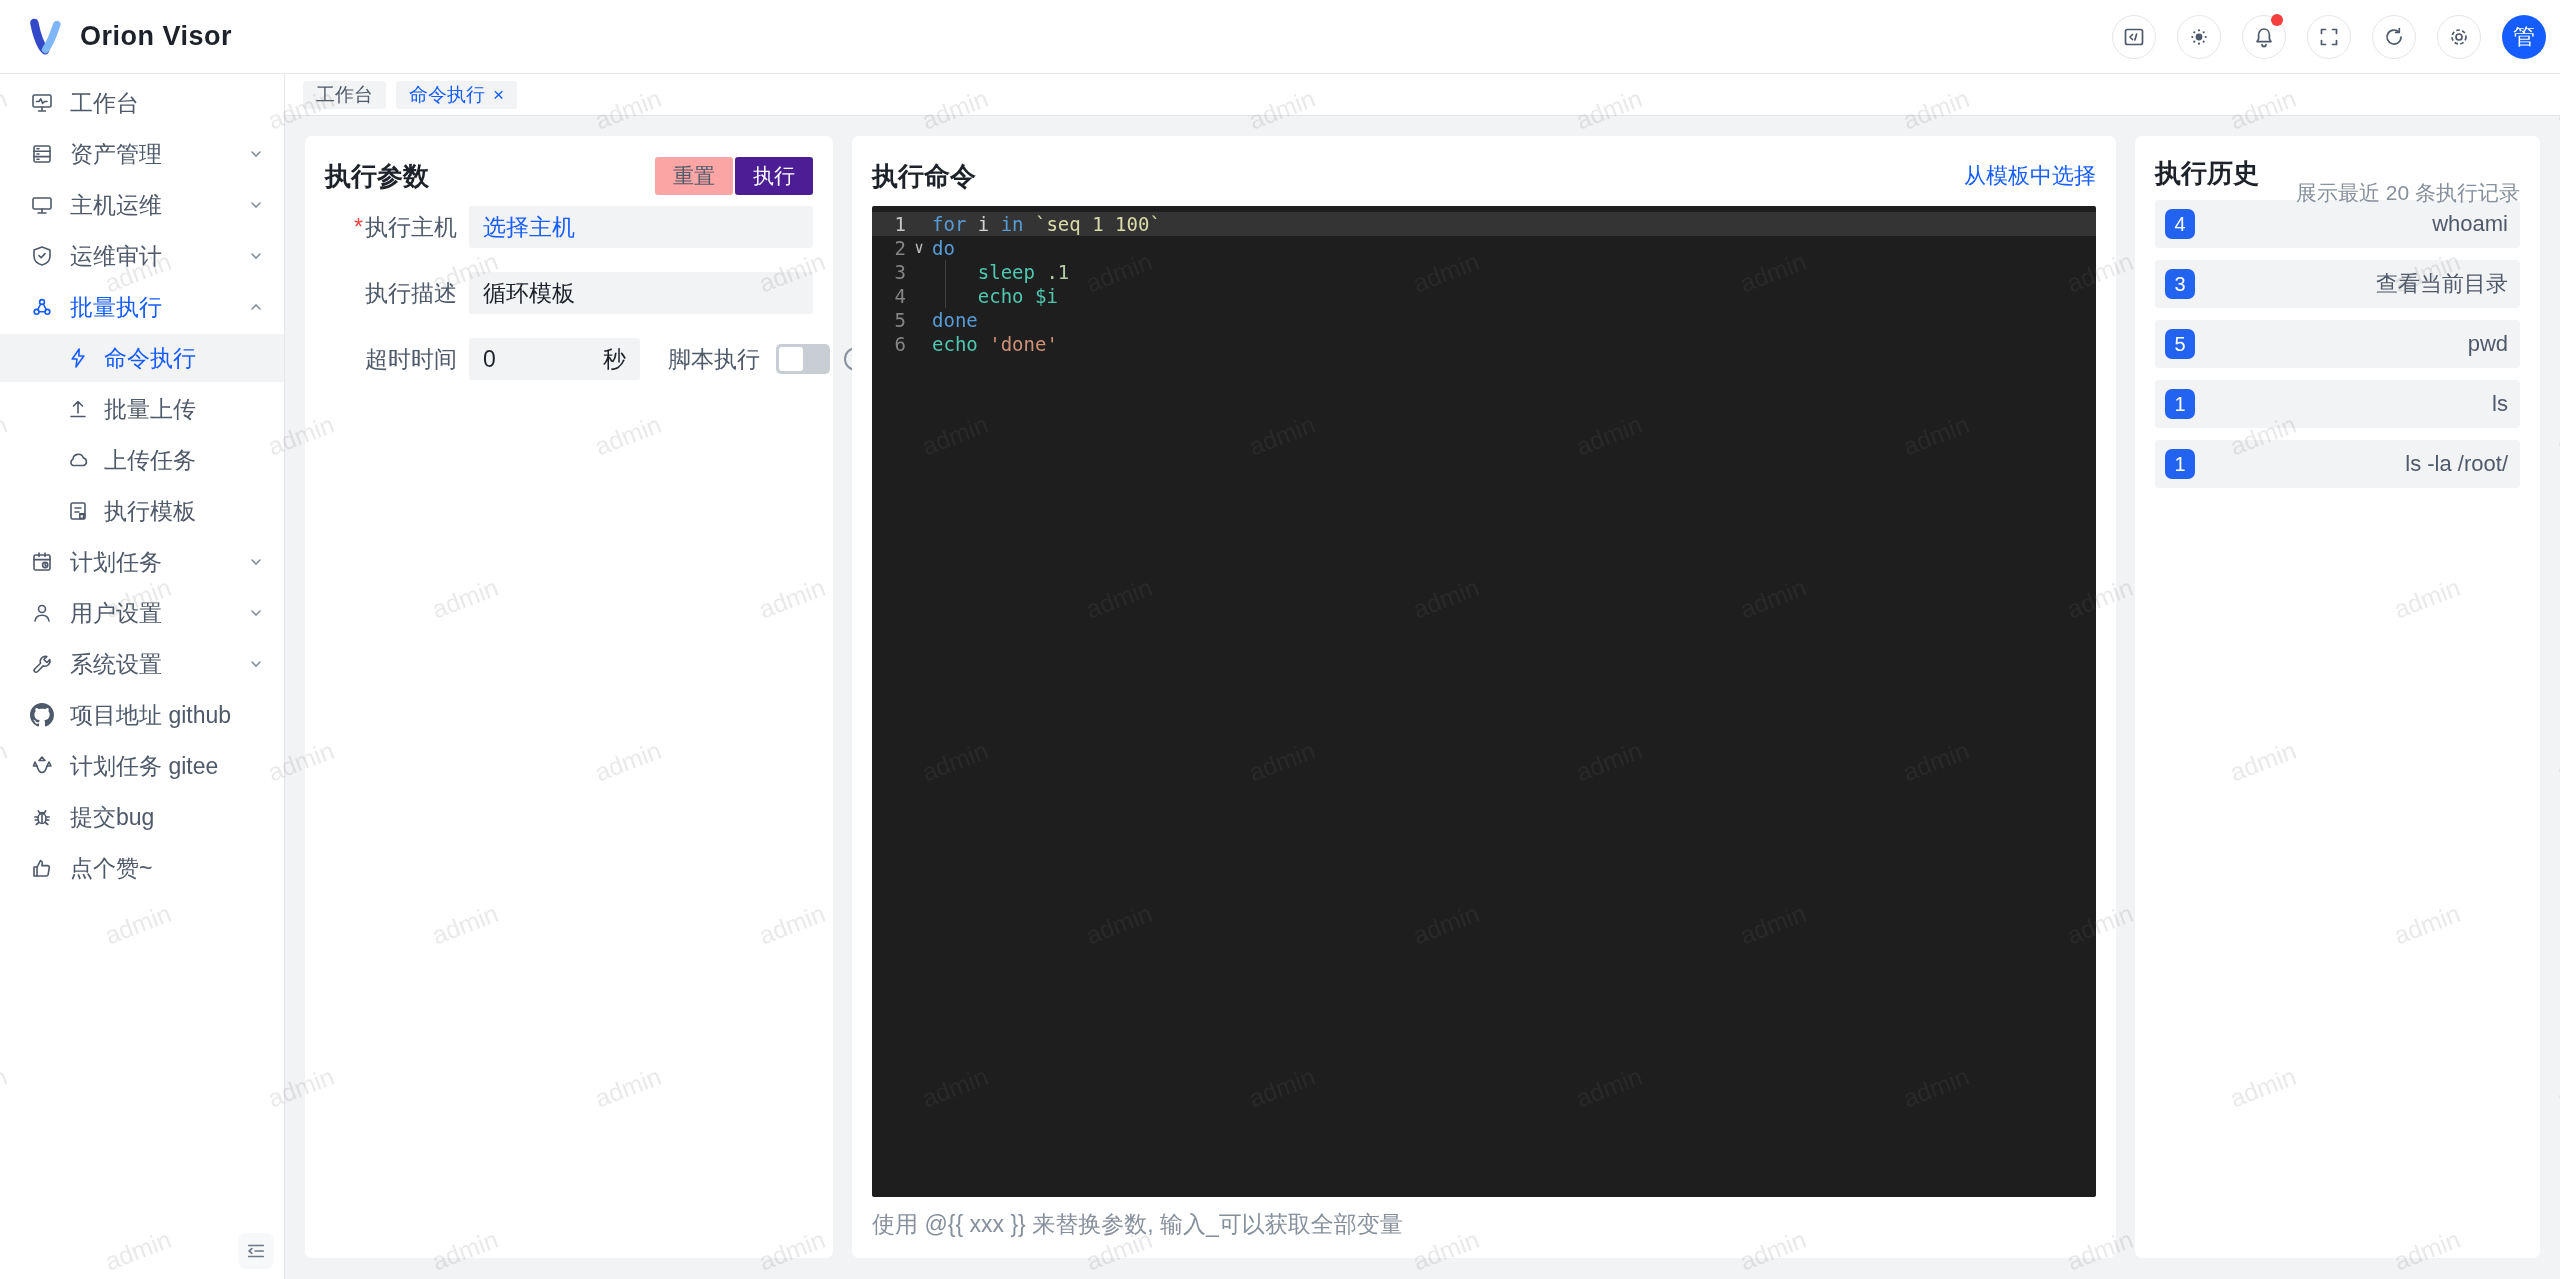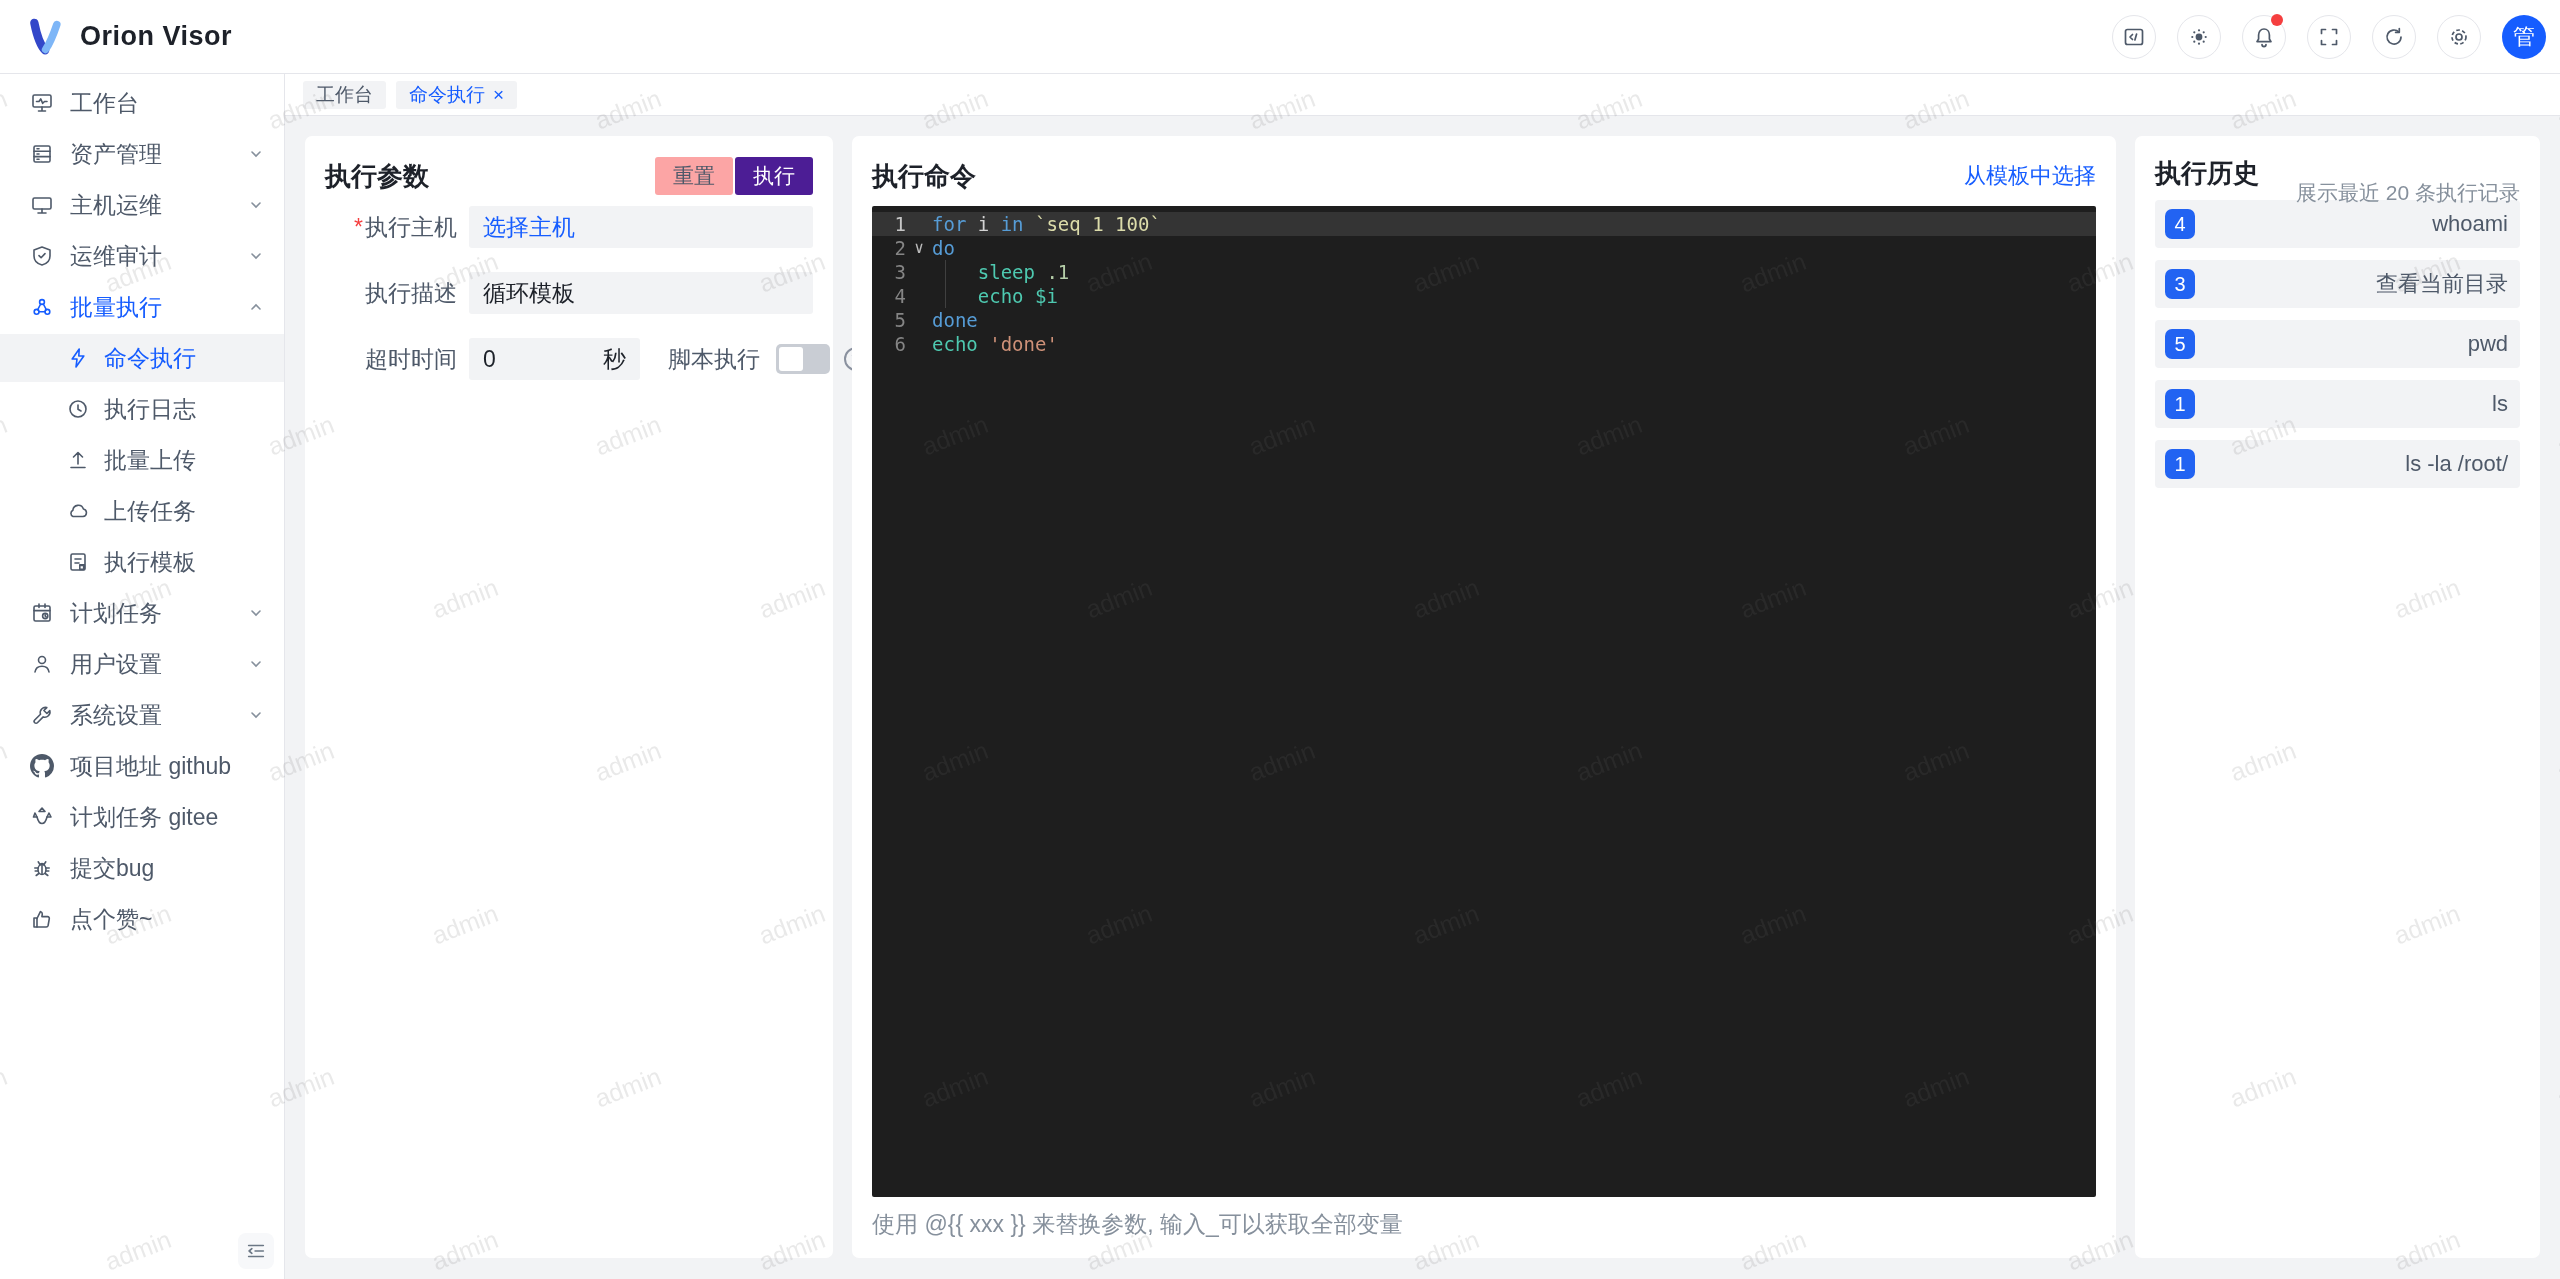--- a/index.html
+++ b/index.html
@@ -306,29 +306,20 @@
           </svg>
       </span>
     </div>
     <div class="nav-item sub selected">
       <span class="nav-icon">
         <svg width="24" height="24" viewBox="0 0 24 24" fill="none" stroke="currentColor" stroke-width="1.6" stroke-linejoin="round">
           <path d="M13.2 3 L6.2 13 H11 L10 21 L17.8 10 H12.8 Z"></path>
         </svg>
       </span>
       <span class="nav-label">命令执行</span>
-    </div>
-    <div class="nav-item sub">
-      <span class="nav-icon">
-        <svg width="24" height="24" viewBox="0 0 24 24" fill="none" stroke="currentColor" stroke-width="1.6" stroke-linecap="round" stroke-linejoin="round">
-          <circle cx="12" cy="12" r="8"></circle>
-          <path d="M12 8 v4.2 l3 1.8"></path>
-        </svg>
-      </span>
-      <span class="nav-label">执行日志</span>
     </div>
     <div class="nav-item sub">
       <span class="nav-icon">
         <svg width="24" height="24" viewBox="0 0 24 24" fill="none" stroke="currentColor" stroke-width="1.6" stroke-linecap="round" stroke-linejoin="round">
           <path d="M12 16 V5 M7.5 9 L12 4.5 L16.5 9 M5 19.5 H19"></path>
         </svg>
       </span>
       <span class="nav-label">批量上传</span>
     </div>
     <div class="nav-item sub">

